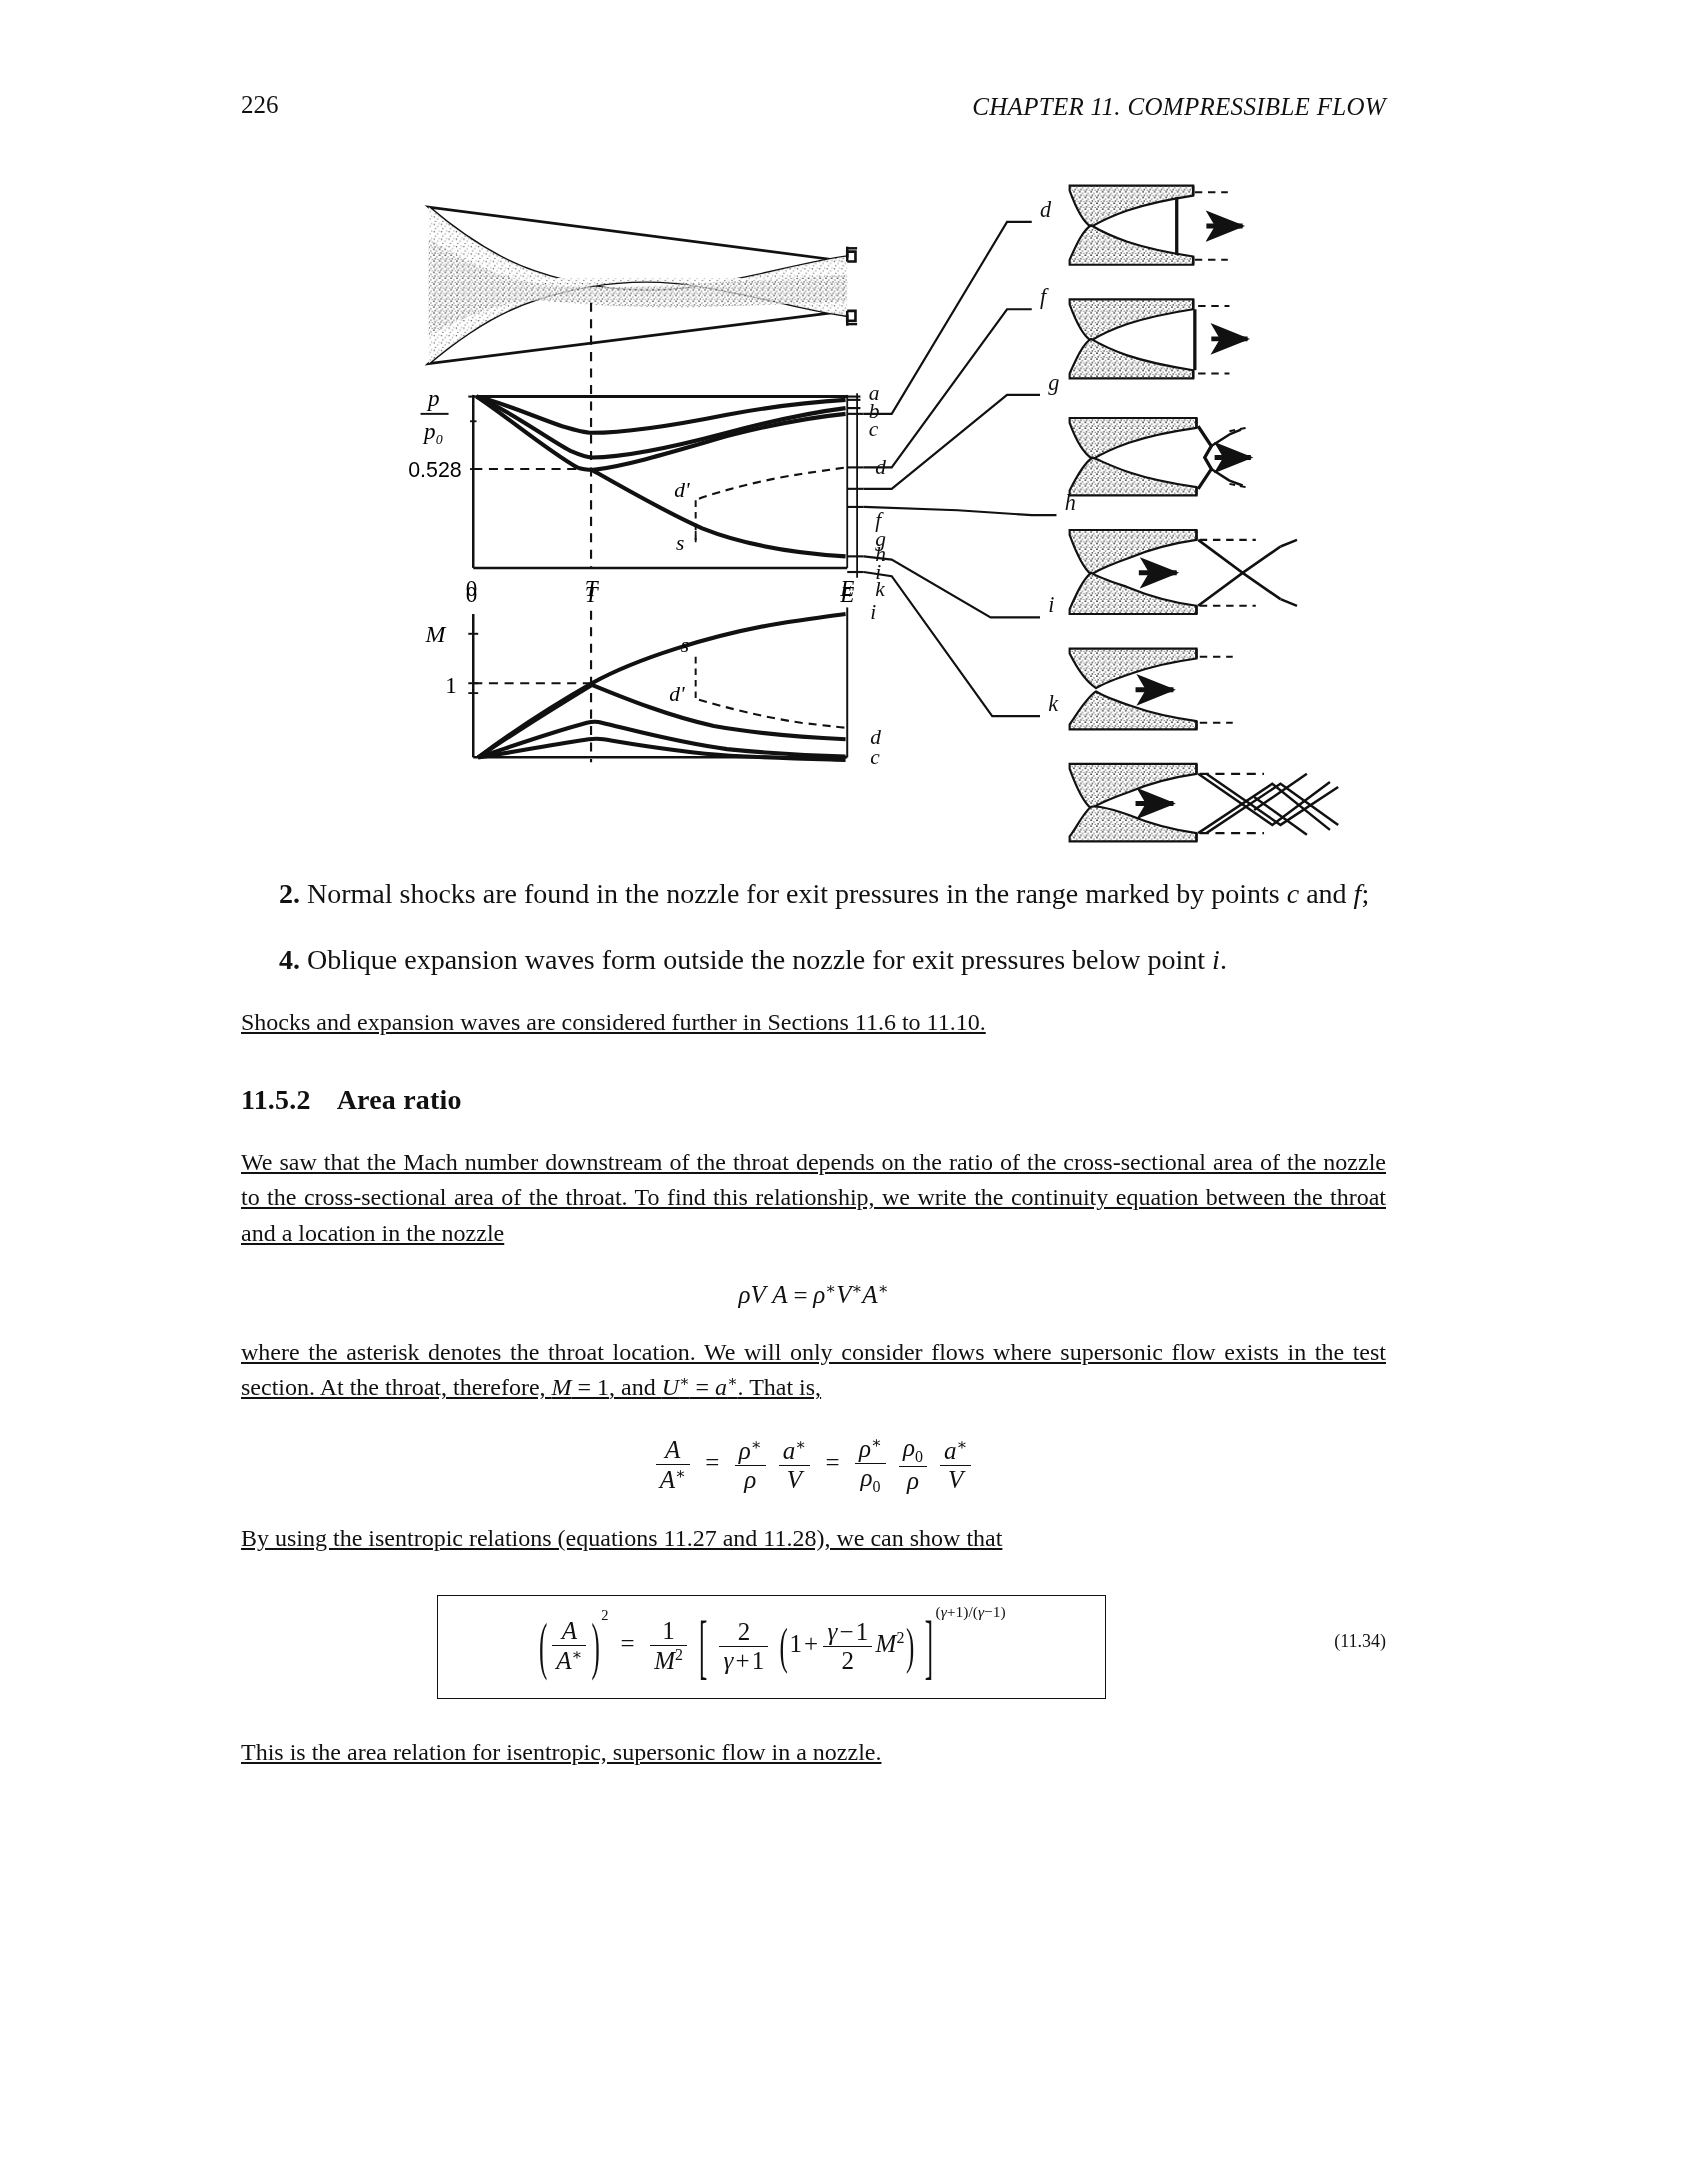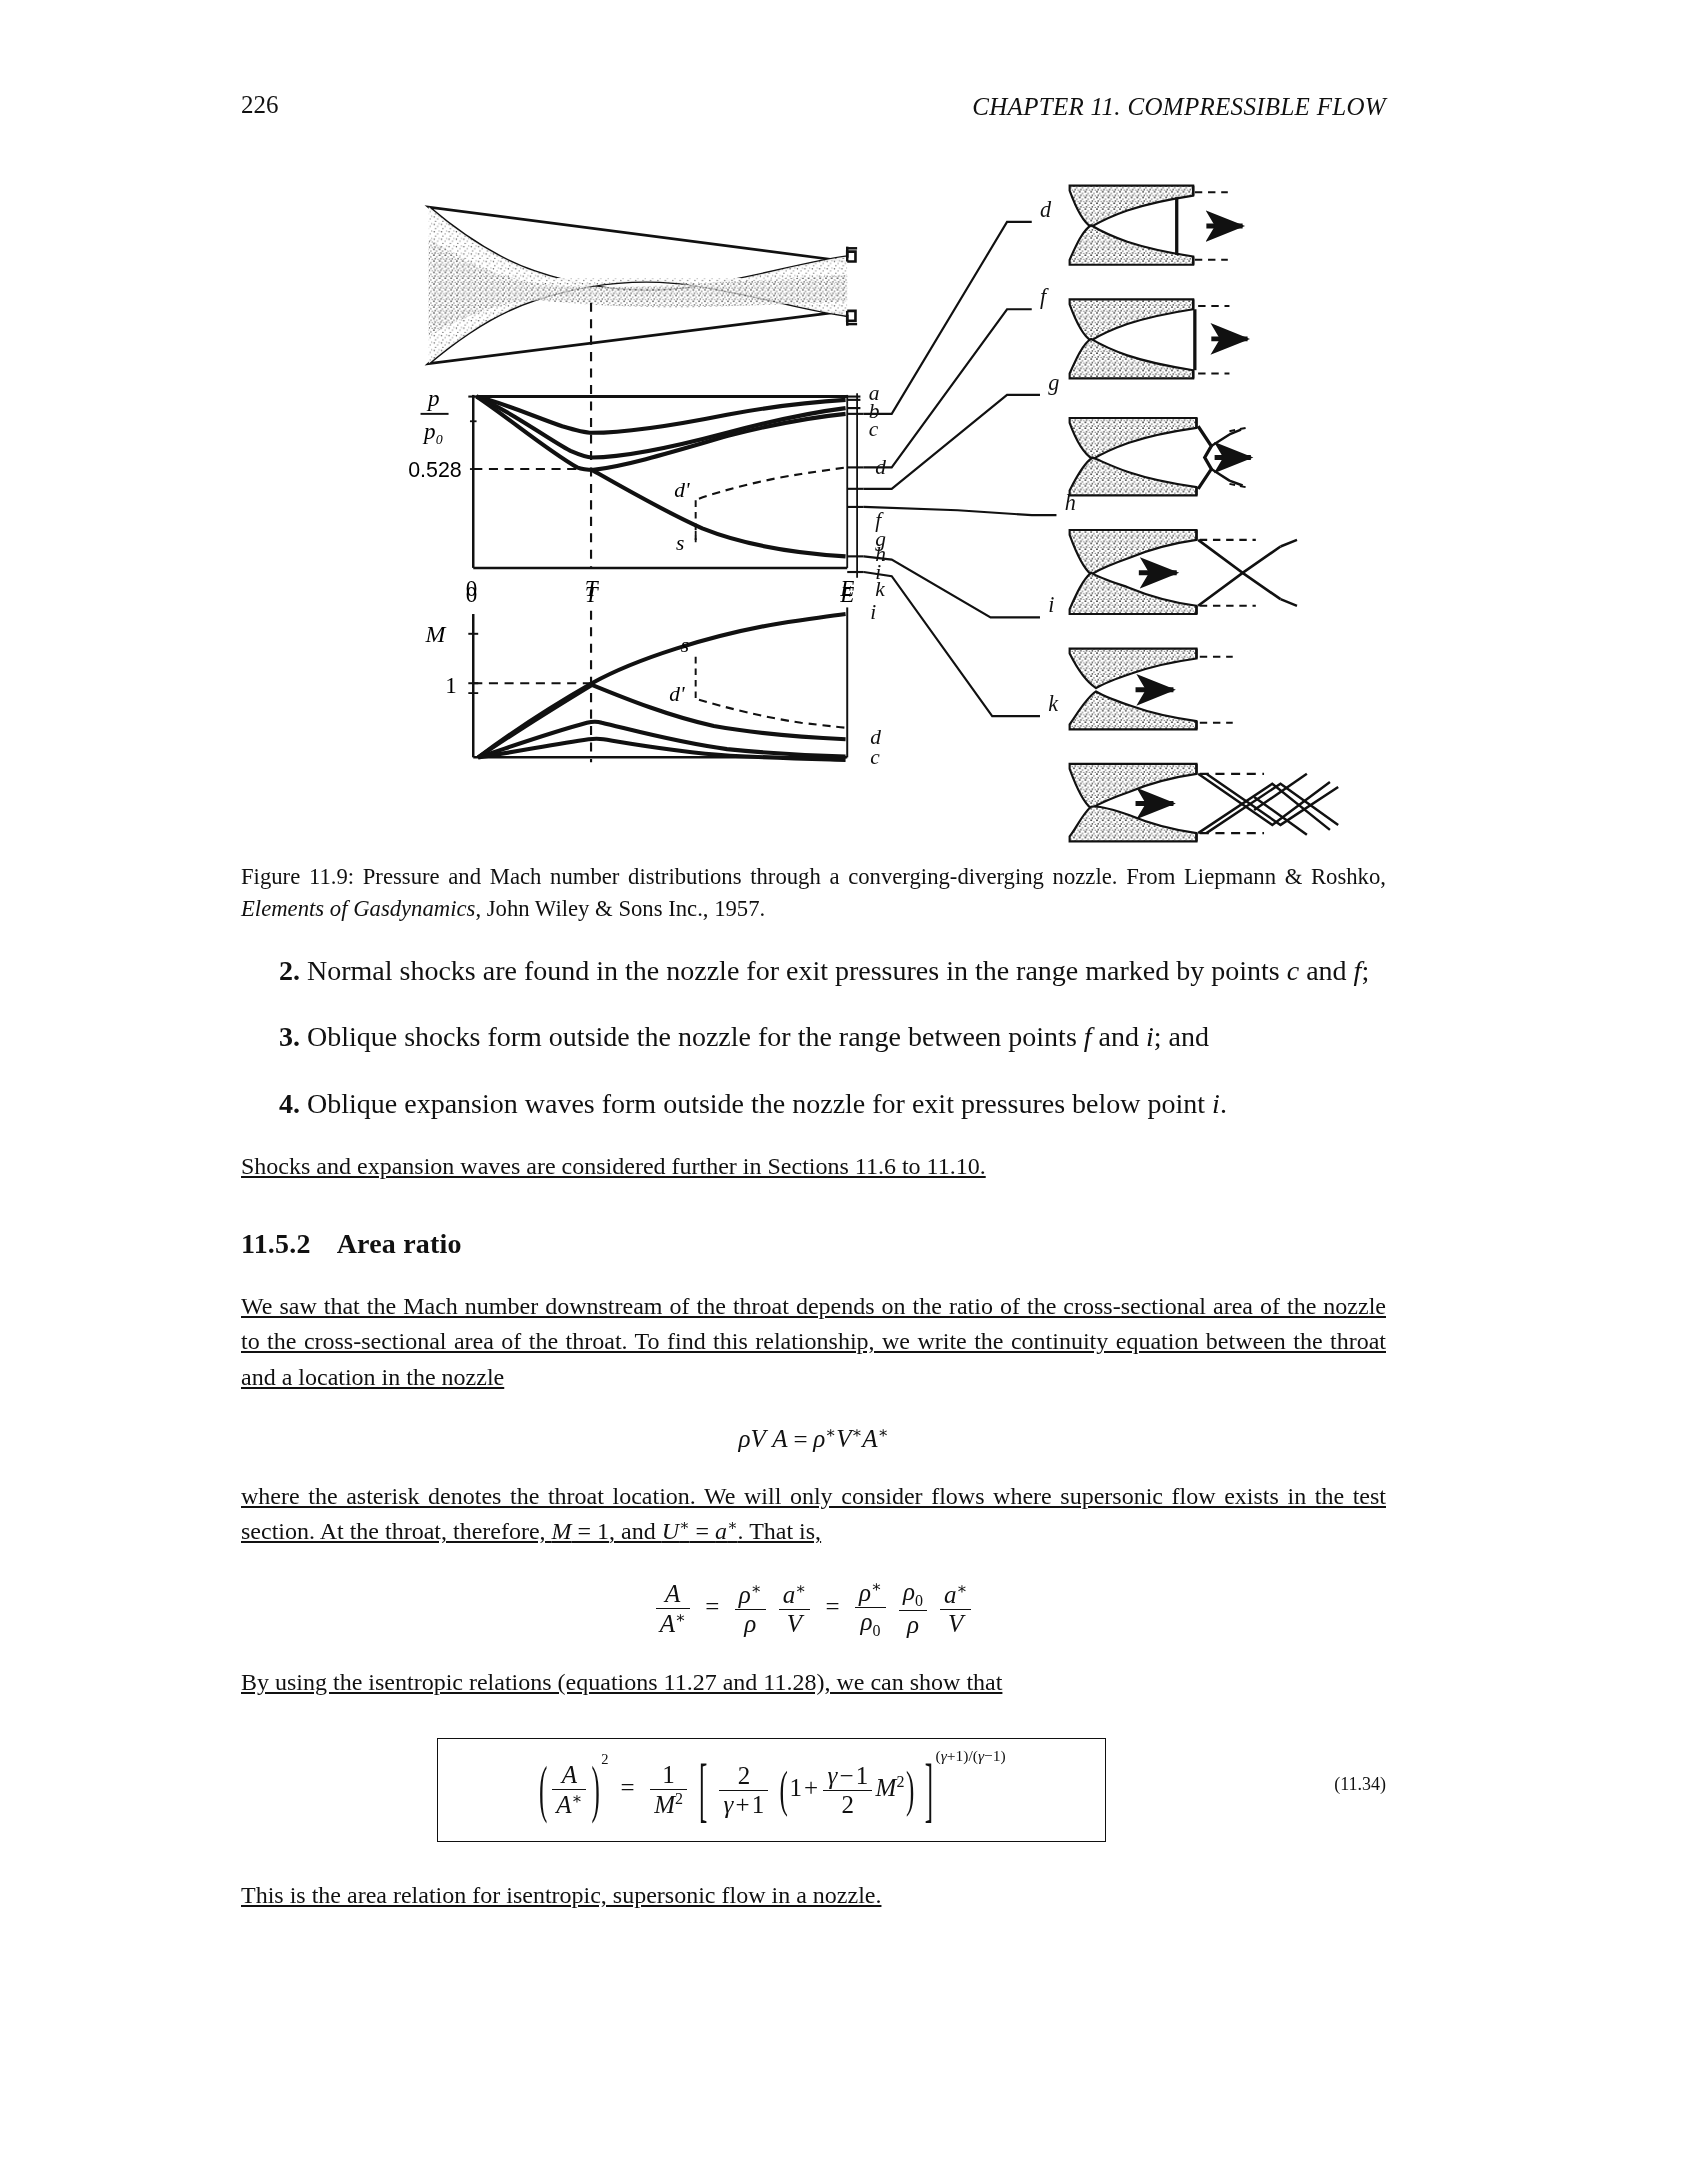--- a/index.html
+++ b/index.html
@@ -425,25 +425,23 @@
             <path d="M1060,778 L1124,824"></path>
           </g>
           <line x1="994" y1="750" x2="1072" y2="750" stroke="#111" stroke-width="2.8" stroke-dasharray="11,8"></line>
           <line x1="994" y1="822" x2="1072" y2="822" stroke="#111" stroke-width="2.8" stroke-dasharray="11,8"></line>
           <line x1="916" y1="786" x2="962" y2="786" stroke="#111" stroke-width="6" marker-end="url(#arr)"></line>
         </g>
       </svg>
     </div>
   </div>
 
-  <div class="caption"><span>Figure 11.9:</span><span> Pressure and Mach number distributions through a converging-diverging nozzle. From Liepmann &amp; Roshko, </span><span class="it">Elements of Gasdynamics</span><span>, John Wiley &amp; Sons Inc., 1957.</span></div>
 
   <div class="listitem"><span class="num">2.</span> <span>Normal shocks are found in the nozzle for exit pressures in the range marked by points </span><span class="mi">c</span><span> and </span><span class="mi">f</span><span>;</span></div>
 
-  <div class="listitem"><span class="num">3.</span> <span>Oblique shocks form outside the nozzle for the range between points </span><span class="mi">f</span><span> and </span><span class="mi">i</span><span>; and</span></div>
 
   <div class="listitem"><span class="num">4.</span> <span>Oblique expansion waves form outside the nozzle for exit pressures below point </span><span class="mi">i</span><span>.</span></div>
 
   <div class="para noindent">Shocks and expansion waves are considered further in Sections 11.6 to 11.10.</div>
 
   <h2 class="section"><span class="secnum">11.5.2</span><span>Area ratio</span></h2>
 
   <div class="para noindent">We saw that the Mach number downstream of the throat depends on the ratio of the cross-sectional area of the nozzle to the cross-sectional area of the throat.  To find this relationship, we write the continuity equation between the throat and a location in the nozzle</div>
 
   <div class="dmath">

